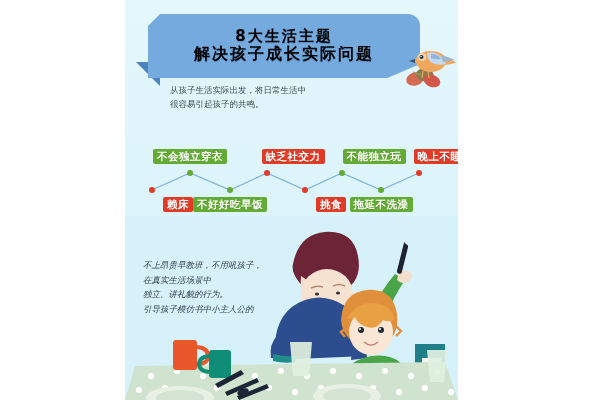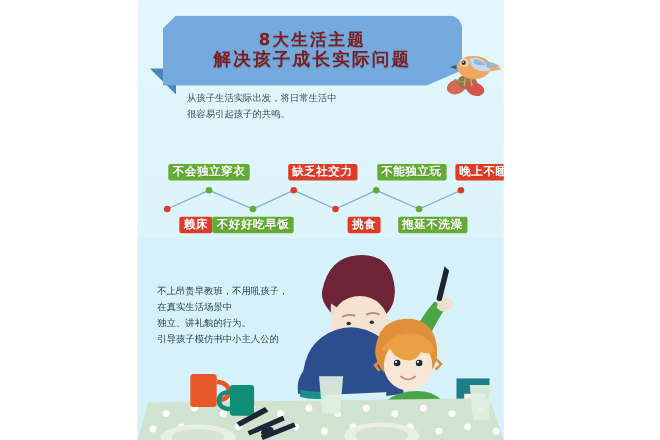--- a/index.html
+++ b/index.html
@@ -32,21 +32,21 @@
     border-top-right-radius:12px;border-bottom-right-radius:4px;
     clip-path:polygon(12px 0, 100% 0, 100% 78%, 88% 100%, 0 100%, 0 12px);
     z-index:2;
   }
   .ribbon-inner{
     position:absolute;left:0;top:0;width:272px;height:64px;
     display:flex;flex-direction:column;align-items:center;justify-content:center;
     gap:1px;
   }
   .title-l1,.title-l2{
-    color:#7f1d1d;font-weight:bold;letter-spacing:2px;
+    color:#000000;font-weight:bold;letter-spacing:2px;
     text-shadow:0 1px 1px rgba(40,90,140,.30);
     white-space:nowrap;line-height:1.05;
   }
   .title-l1{font-size:15px;}
   .title-l2{font-size:16px;}
 
   
   .bird-wrap{position:absolute;left:276px;top:38px;width:56px;height:50px;z-index:3;}
 
   
@@ -63,21 +63,21 @@
   .tag{
     position:absolute;font-size:10.5px;font-weight:bold;color:#ffffff;
     padding:1px 4px 2px 4px;border-radius:2px;white-space:nowrap;
     letter-spacing:.5px;line-height:1.15;
     text-shadow:0 1px 0 rgba(0,0,0,.10);
   }
   .tag.green{background:#63ab34;}
   .tag.red{background:#e03b26;margin-left:26px;}
 
   
-  .illus{position:absolute;left:0;top:216px;width:333px;height:184px;overflow:hidden;}
+  .illus{position:absolute;left:0;top:216px;width:333px;height:184px;overflow:hidden;font-style:italic;}
   .illus-bg{position:absolute;inset:0;background:#d7f1fa;}
   .body-text{
     position:absolute;left:18px;top:42px;width:190px;
     font-size:8.5px;line-height:1.72;color:#2f3e48;z-index:6;
   }
   .body-text div{white-space:nowrap;}
 </style>
 </head>
 <body>
 
@@ -140,21 +140,21 @@
       <div id="top-tags">
           <div class="tag green" style="top: 6px; left: 28px;">不会独立穿衣</div>
           <div class="tag red" style="top: 6px; left: 110.5px;">缺乏社交力</div>
           <div class="tag green" style="top: 6px; left: 185.5px; margin-left: 32px;">不能独立玩</div>
           <div class="tag red" style="top: 6px; left: 262.5px;">晚上不睡觉</div>
         </div>
       <div id="bottom-tags">
           <div class="tag red" style="top: 54px; left: 12px; text-align: center;">赖床</div>
           <div class="tag green" style="top: 54px; left: 68px;">不好好吃早饭</div>
           <div class="tag red" style="top: 54px; left: 165px;">挑食</div>
-          <div class="tag green" style="top: 54px; left: 224.5px; margin-left: 12px;">拖延不洗澡</div>
+          <div class="tag green" style="top: 54px; left: 224.5px;">拖延不洗澡</div>
         </div>
     </div>
 
     <div class="illus">
       <div class="illus-bg"></div>
 
       <svg width="333" height="184" viewBox="0 0 333 184" style="position:absolute;left:0;top:0;">
 
         <g>
           <path d="M168 48 q6-30 32-32 q28-2 33 24 q3 16-4 26 q-7 10-24 11 q-22 1-31-11 q-8-10-6-18z" fill="#6e2437"></path>

